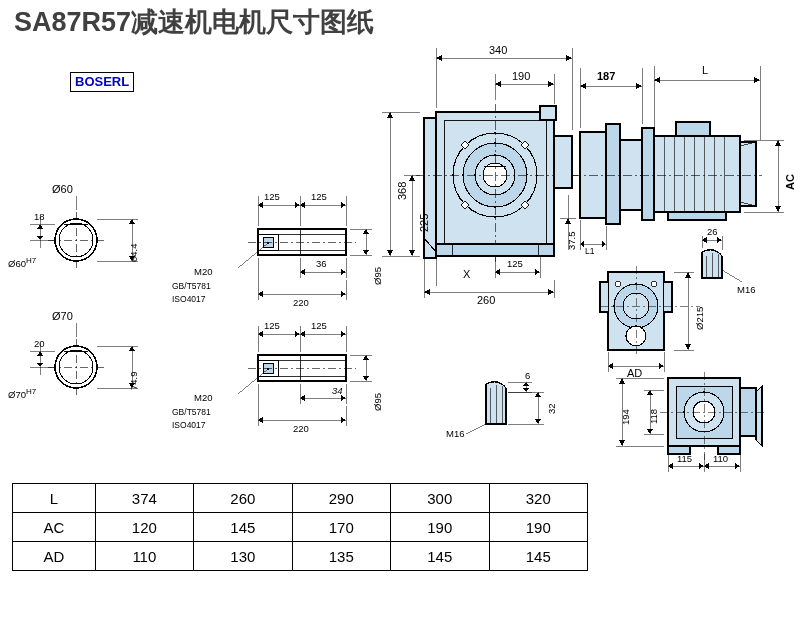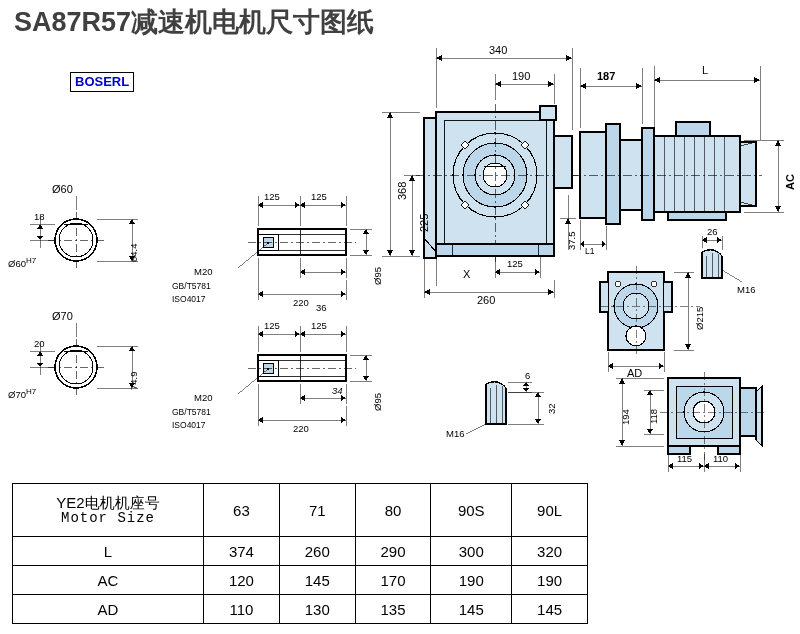--- a/index.html
+++ b/index.html
@@ -426,21 +426,21 @@
   <div class="dim small" style="left:34px; top:211px;">18</div>
   <div class="dim small" style="left:8px; top:256px;"><span>Ø60</span><sup style="font-size:8px">H7</sup></div>
 
   <div class="dim" style="left:52px; top:310px;">Ø70</div>
   <div class="dim small vert" style="left:128px; top:390px;">74.9</div>
   <div class="dim small" style="left:34px; top:338px;">20</div>
   <div class="dim small" style="left:8px; top:387px;"><span>Ø70</span><sup style="font-size:8px">H7</sup></div>
 
   <div class="dim small" style="left:264px; top:191px;">125</div>
   <div class="dim small" style="left:311px; top:191px;">125</div>
-  <div class="dim small" style="left:316px; top:258px;margin-top:44px;">36</div>
+  <div class="dim small" style="left:316px; top:258px;">36</div>
   <div class="dim small" style="left:293px; top:297px;">220</div>
   <div class="dim small vert" style="left:372px; top:285px;">Ø95</div>
   <div class="dim small" style="left:194px; top:266px;">M20</div>
   <div class="dim tiny" style="left:172px; top:281px;">GB/T5781</div>
   <div class="dim tiny" style="left:172px; top:294px;">ISO4017</div>
 
   <div class="dim small" style="left:264px; top:320px;">125</div>
   <div class="dim small" style="left:311px; top:320px;">125</div>
   <div class="dim small" style="left:332px; top:385px;font-style:italic;">34</div>
   <div class="dim small" style="left:293px; top:423px;">220</div>
@@ -472,31 +472,20 @@
   <div class="dim small" style="left:525px; top:370px;">6</div>
   <div class="dim small vert" style="left:546px; top:414px;">32</div>
 
   <div class="dim small vert" style="left:620px; top:425px;">194</div>
   <div class="dim small vert" style="left:648px; top:424px;">118</div>
   <div class="dim small" style="left:677px; top:453px;">115</div>
   <div class="dim small" style="left:713px; top:453px;">110</div>
 
   <table id="spec-table">
     <tbody>
-        <tr class="header-row">
-      <td class="head-cell">
-        <span class="hdr-cn">YE2电机机座号</span>
-        <span class="hdr-en">Motor Size</span>
-      </td>
-      <td>63</td>
-      <td>71</td>
-      <td>80</td>
-      <td>90S</td>
-      <td>90L</td>
-    </tr>
     <tr>
       <td>L</td>
       <td>374</td>
       <td>260</td>
       <td>290</td>
       <td>300</td>
       <td>320</td>
     </tr>
     <tr>
       <td>AC</td>

